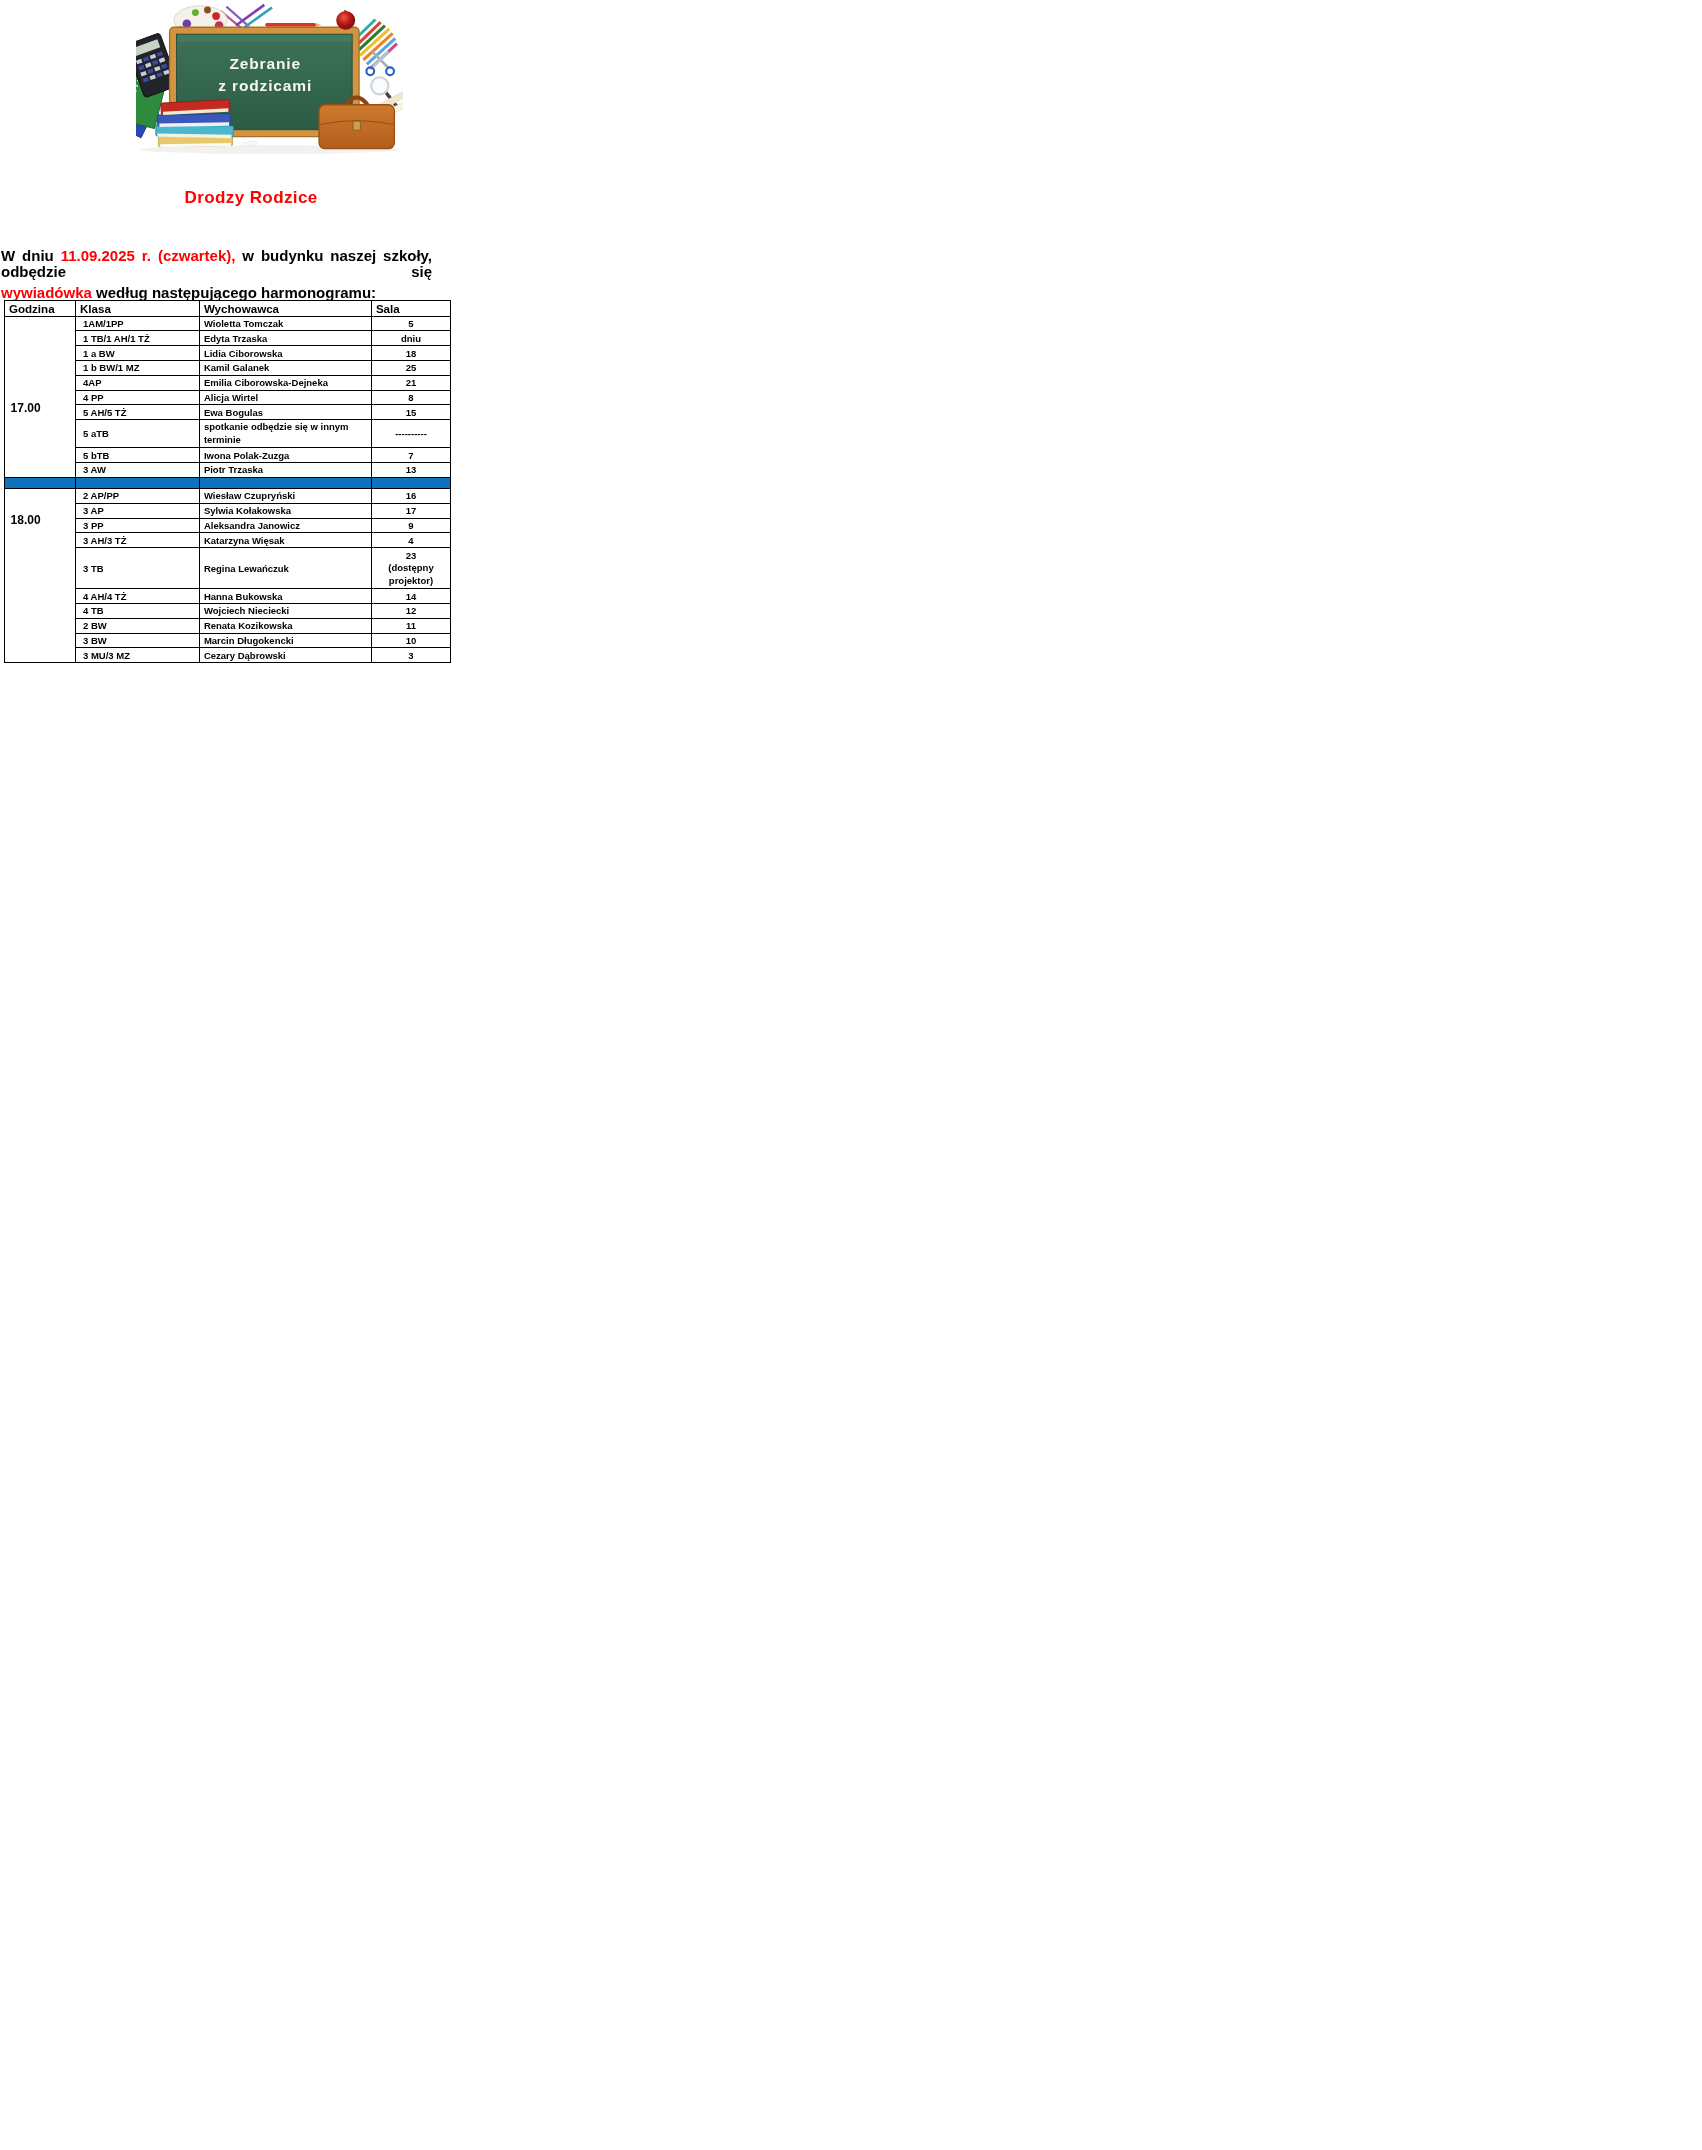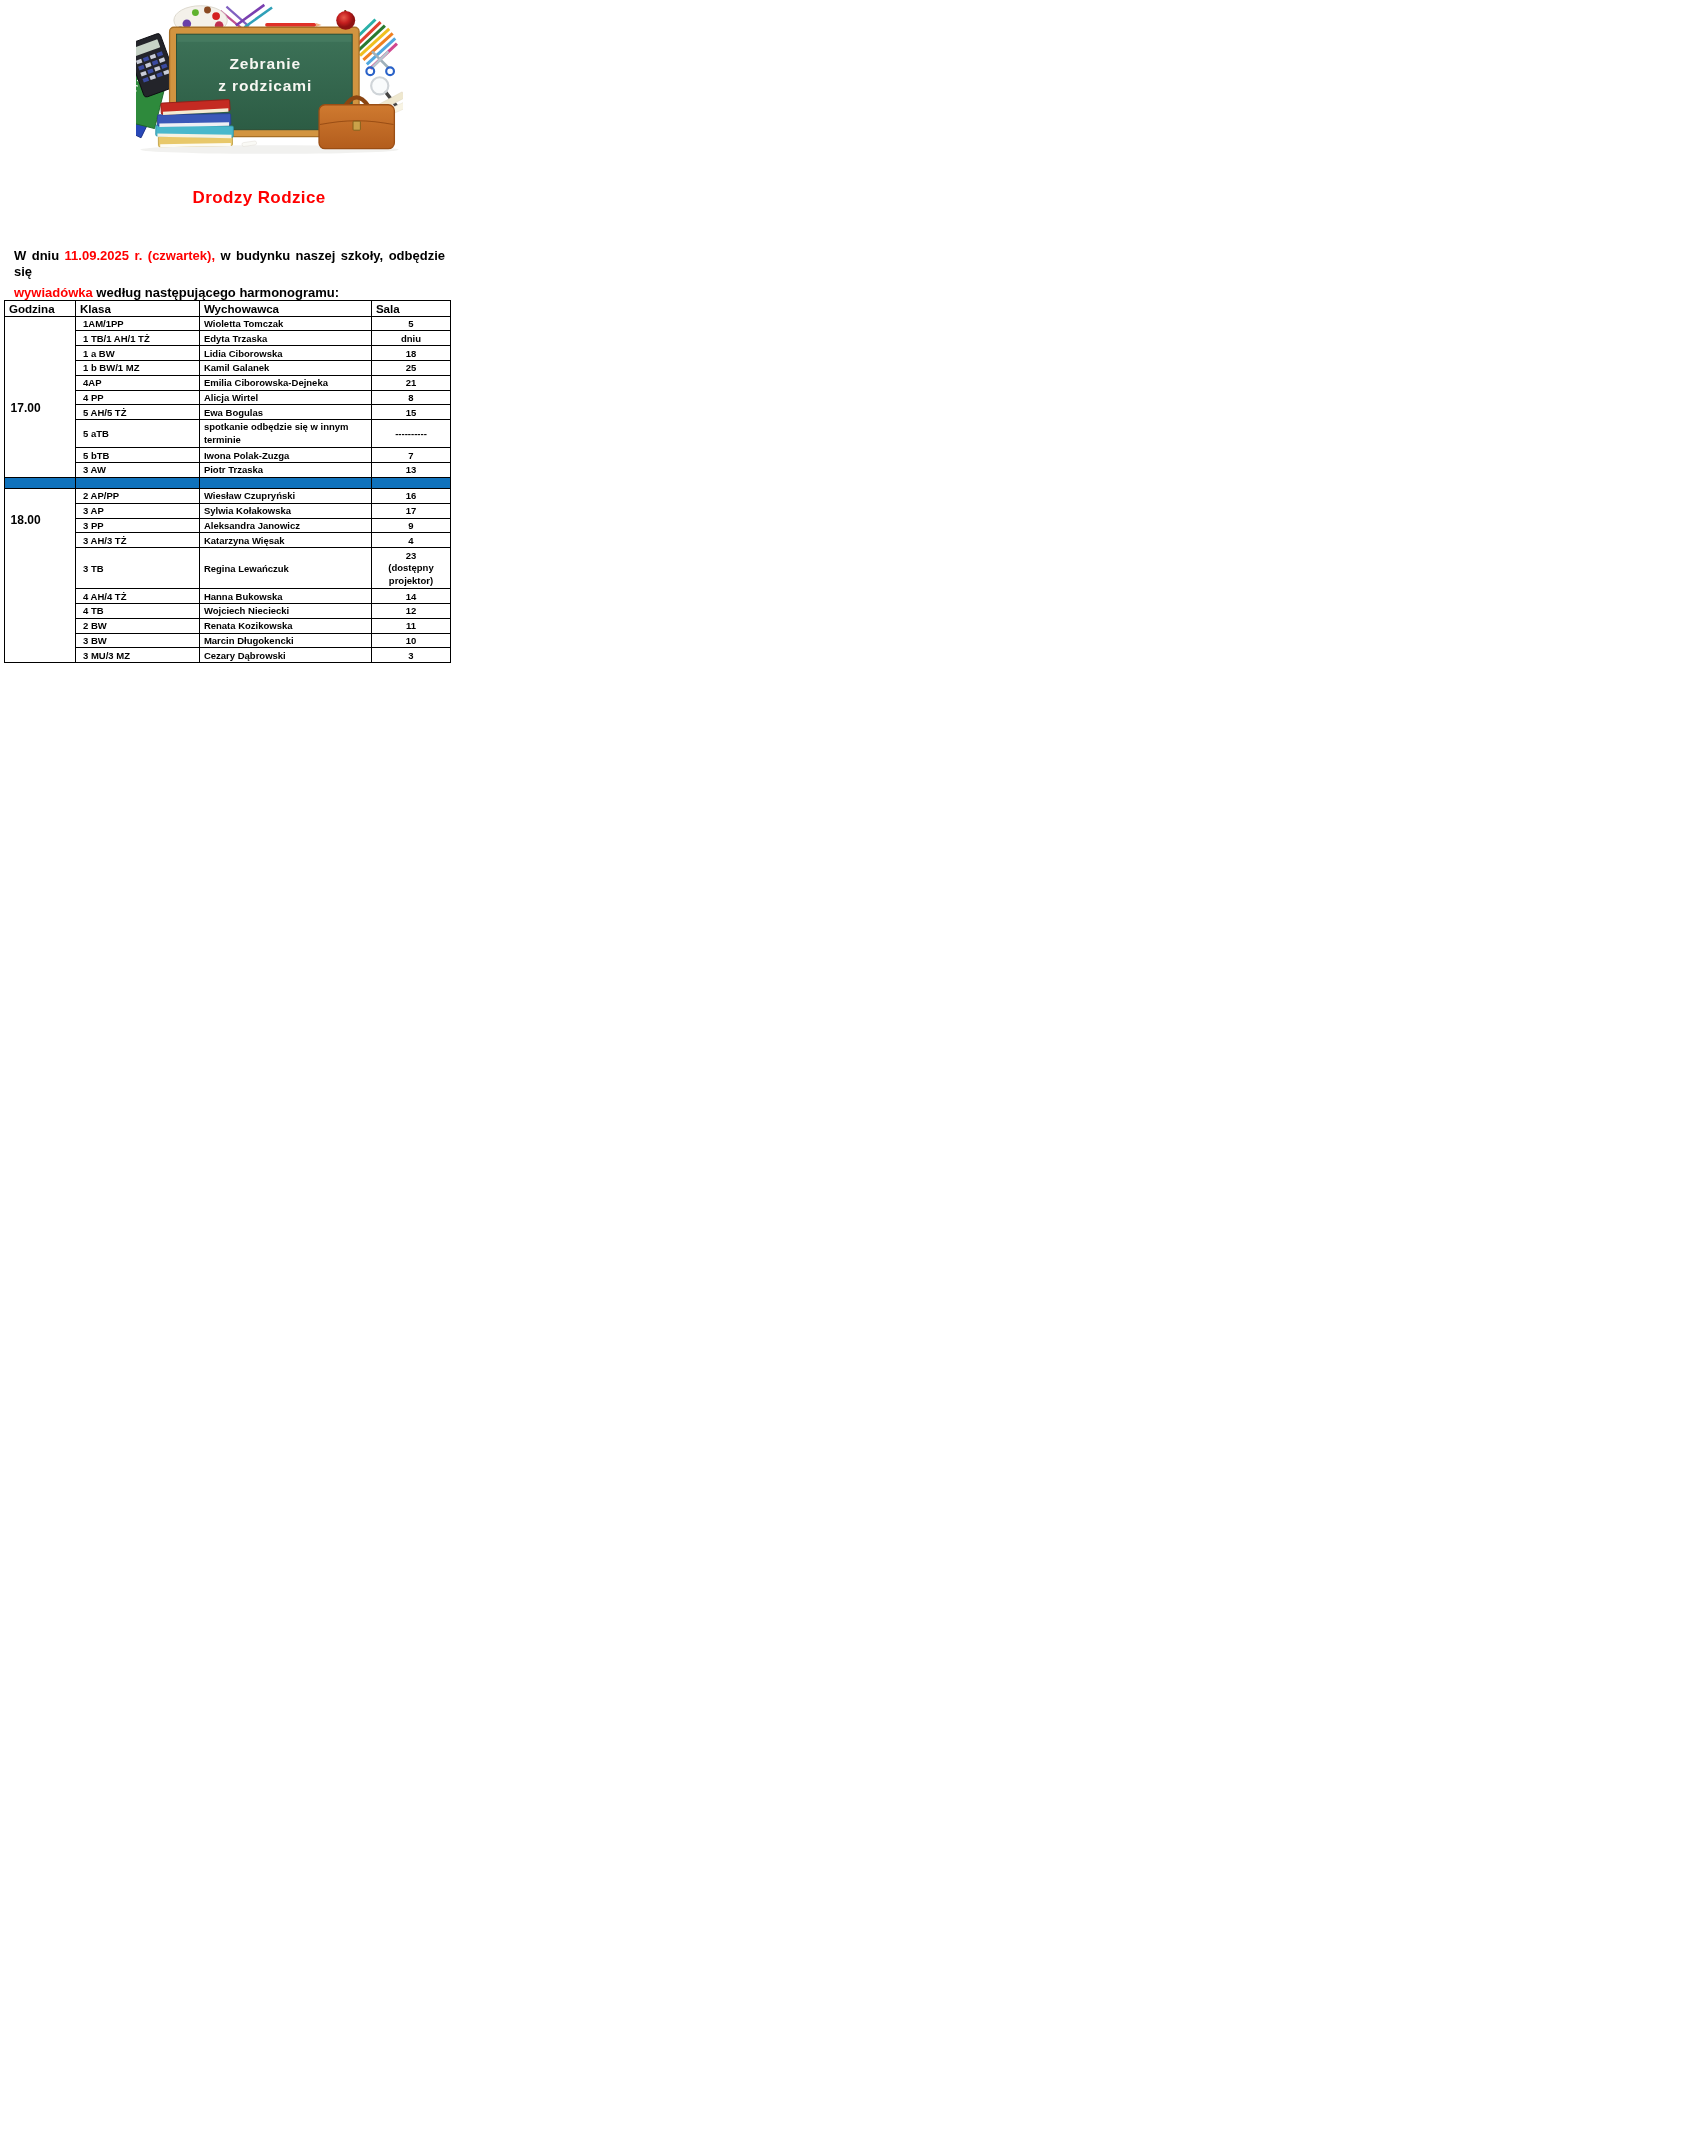--- a/index.html
+++ b/index.html
@@ -5,25 +5,25 @@
   html,body{margin:0;padding:0;}
   body{
     width:465px;height:671px;position:relative;overflow:hidden;
     background:#ffffff;color:#000;
     font-family:"Liberation Sans",sans-serif;font-weight:700;
   }
   
   .clipart{position:absolute;left:136px;top:3.4px;width:267px;height:151px;}
   
   .heading{
-    position:absolute;top:188px;left:12px;width:465px;text-align:center;
+    position:absolute;top:188px;left:4px;width:465px;text-align:center;
     font-size:17px;letter-spacing:0.4px;color:#ff0000;transform:translateX(14.6px);
   }
   
-  .intro{position:absolute;left:14px;top:248px;width:431px;font-size:13px;line-height:15.5px;}
+  .intro{position:absolute;left:1px;top:248px;width:431px;font-size:15px;line-height:15.5px;}
   .intro .l1{text-align:justify;text-align-last:justify;}
   .intro .l2{text-align:left;margin-top:6px;}
   .red{color:#ff0000;}
   
   .tablebox{position:absolute;left:4px;top:300px;}
   table{border-collapse:collapse;table-layout:fixed;width:446px;}
   th,td{border:0.9px solid #000;border-top-width:1.3px;border-bottom-width:1.3px;overflow:hidden;}
   thead th{
     border-bottom-width:1.7px;font-size:11.6px;text-align:left;
     height:14.6px;padding:0 0 0 3.9px;font-weight:700;

